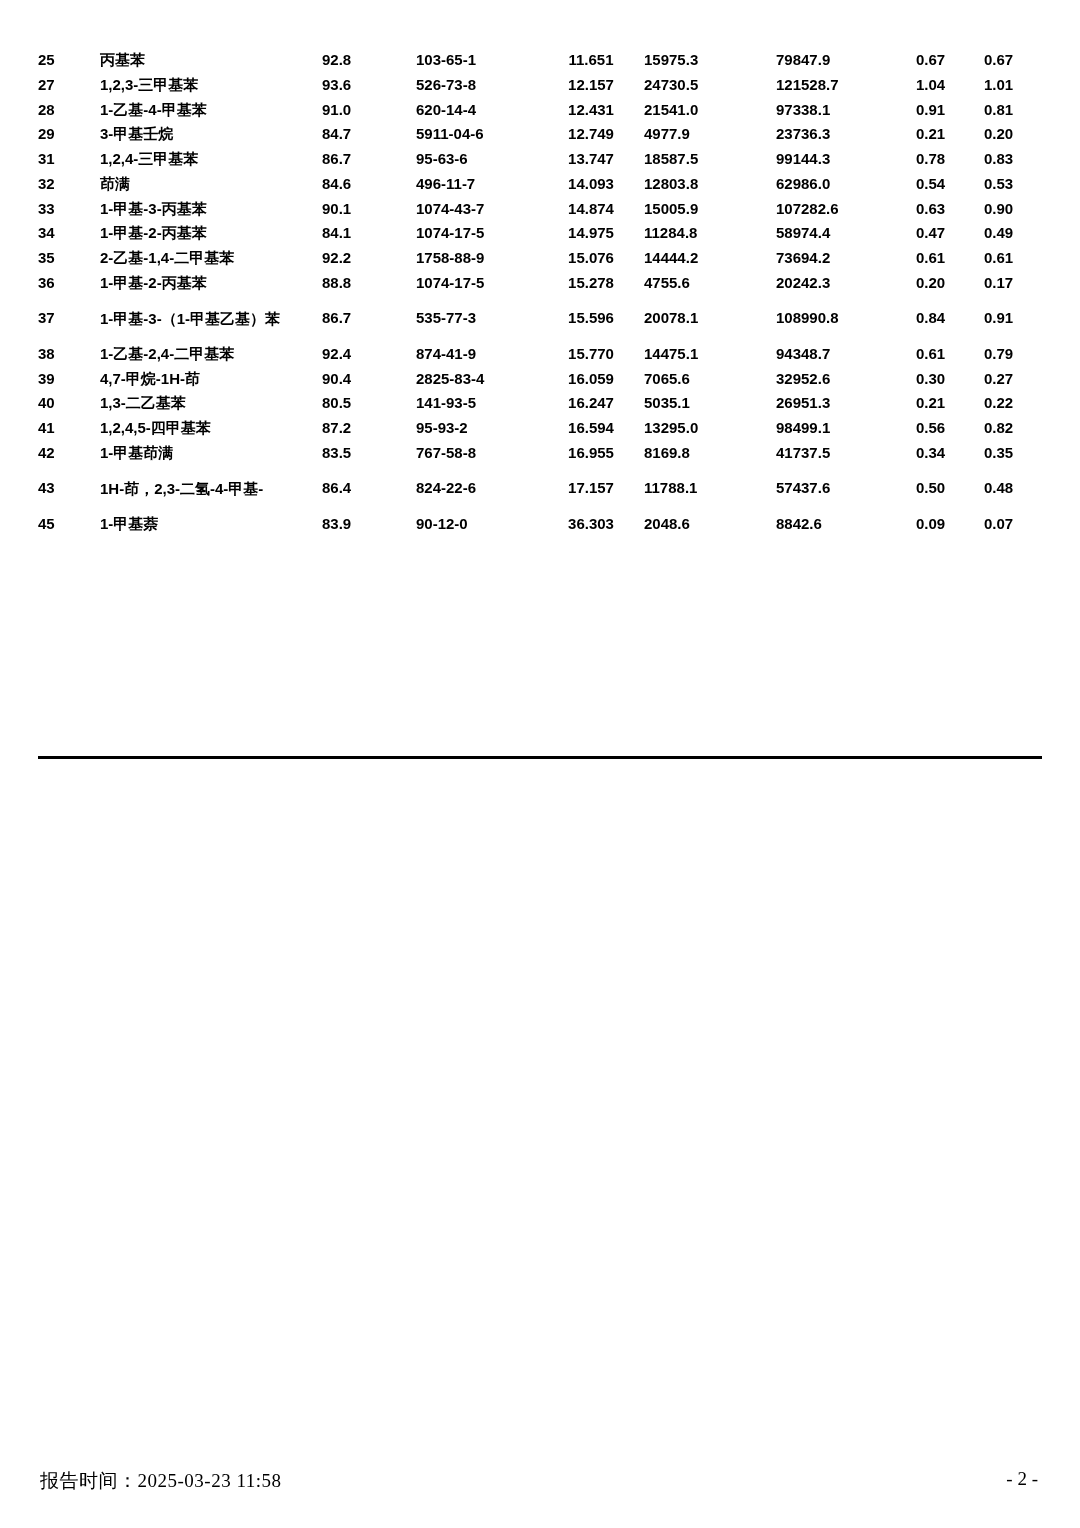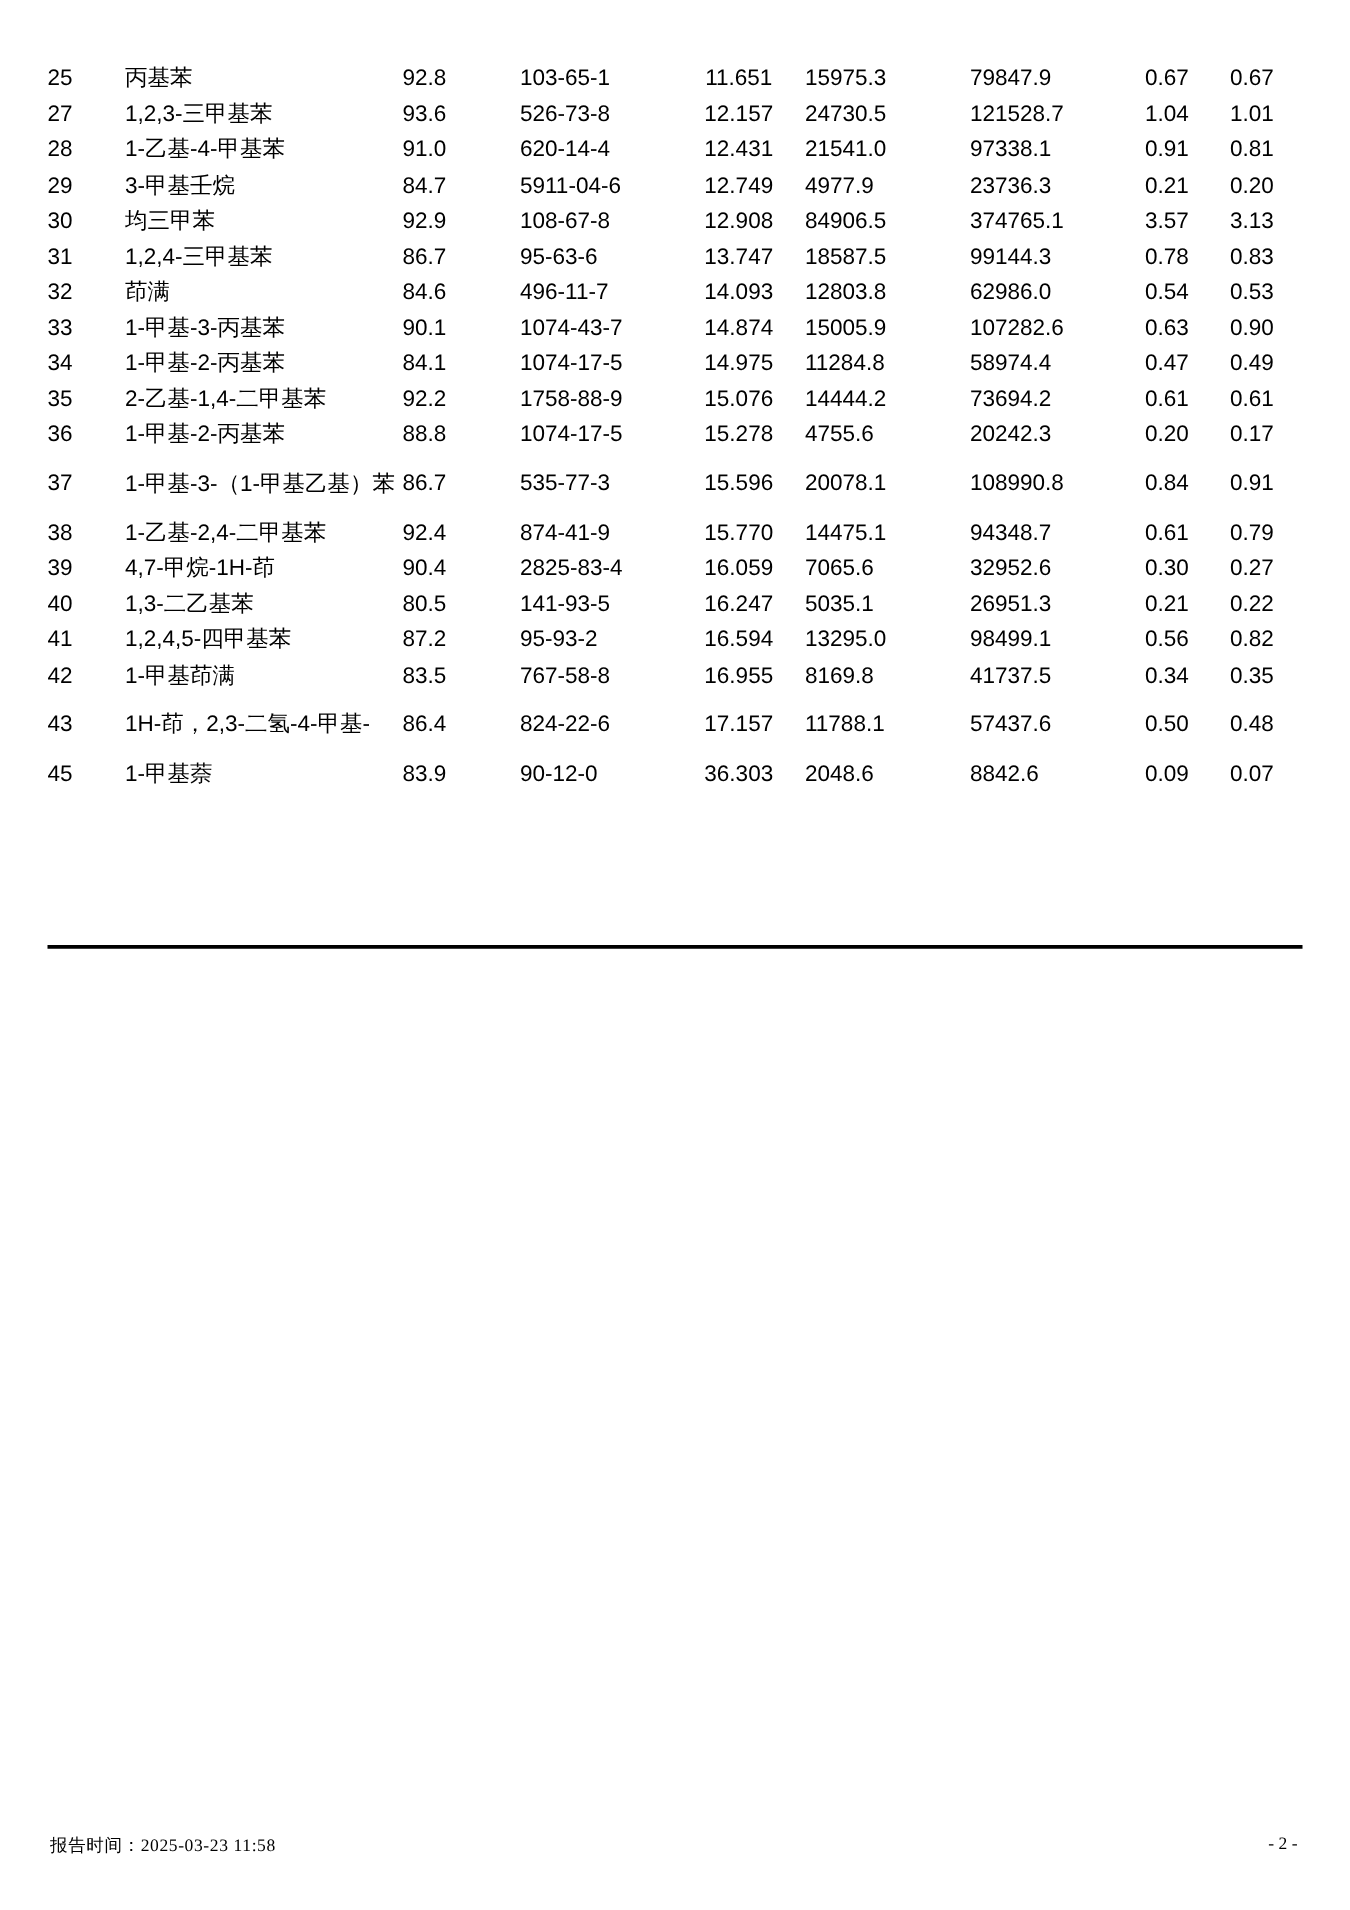--- a/index.html
+++ b/index.html
@@ -25,22 +25,23 @@
   .table-wrap {
     position: absolute;
     left: 38px;
     top: 48px;
     width: 1004px;
   }
   table.data {
     border-collapse: collapse;
     width: 100%;
     table-layout: fixed;
-    font-size: 18px;
+    font-size: 15px;
     line-height: 1.25;
+    font-weight: bold;
   }
   table.data td {
     padding: 3px 0 3px 0;
     vertical-align: middle;
     white-space: normal;
   }
   
   col.c-idx    { width: 62px; }
   col.c-name   { width: 222px; }
   col.c-match  { width: 94px; }
@@ -72,21 +73,21 @@
     height: 3px;
     background: #000;
   }
 
   .footer {
     position: absolute;
     left: 0;
     top: 1468px;
     width: 1080px;
     height: 40px;
-    font-size: 14px;
+    font-size: 19px;
   }
   .footer .rep-time {
     position: absolute;
     left: 40px;
     top: 0;
     font-family: "Liberation Serif", serif;
     letter-spacing: 0.5px;
   }
   .footer .page-num {
     position: absolute;
@@ -152,31 +153,20 @@
             <td class="name">3-甲基壬烷</td>
             <td class="match">84.7</td>
             <td class="cas">5911-04-6</td>
             <td class="rt">12.749</td>
             <td class="area1">4977.9</td>
             <td class="area2">23736.3</td>
             <td class="pct1">0.21</td>
             <td class="pct2">0.20</td>
           </tr>
           <tr>
-            <td class="idx">30</td>
-            <td class="name">均三甲苯</td>
-            <td class="match">92.9</td>
-            <td class="cas">108-67-8</td>
-            <td class="rt">12.908</td>
-            <td class="area1">84906.5</td>
-            <td class="area2">374765.1</td>
-            <td class="pct1">3.57</td>
-            <td class="pct2">3.13</td>
-          </tr>
-          <tr>
             <td class="idx">31</td>
             <td class="name">1,2,4-三甲基苯</td>
             <td class="match">86.7</td>
             <td class="cas">95-63-6</td>
             <td class="rt">13.747</td>
             <td class="area1">18587.5</td>
             <td class="area2">99144.3</td>
             <td class="pct1">0.78</td>
             <td class="pct2">0.83</td>
           </tr>

